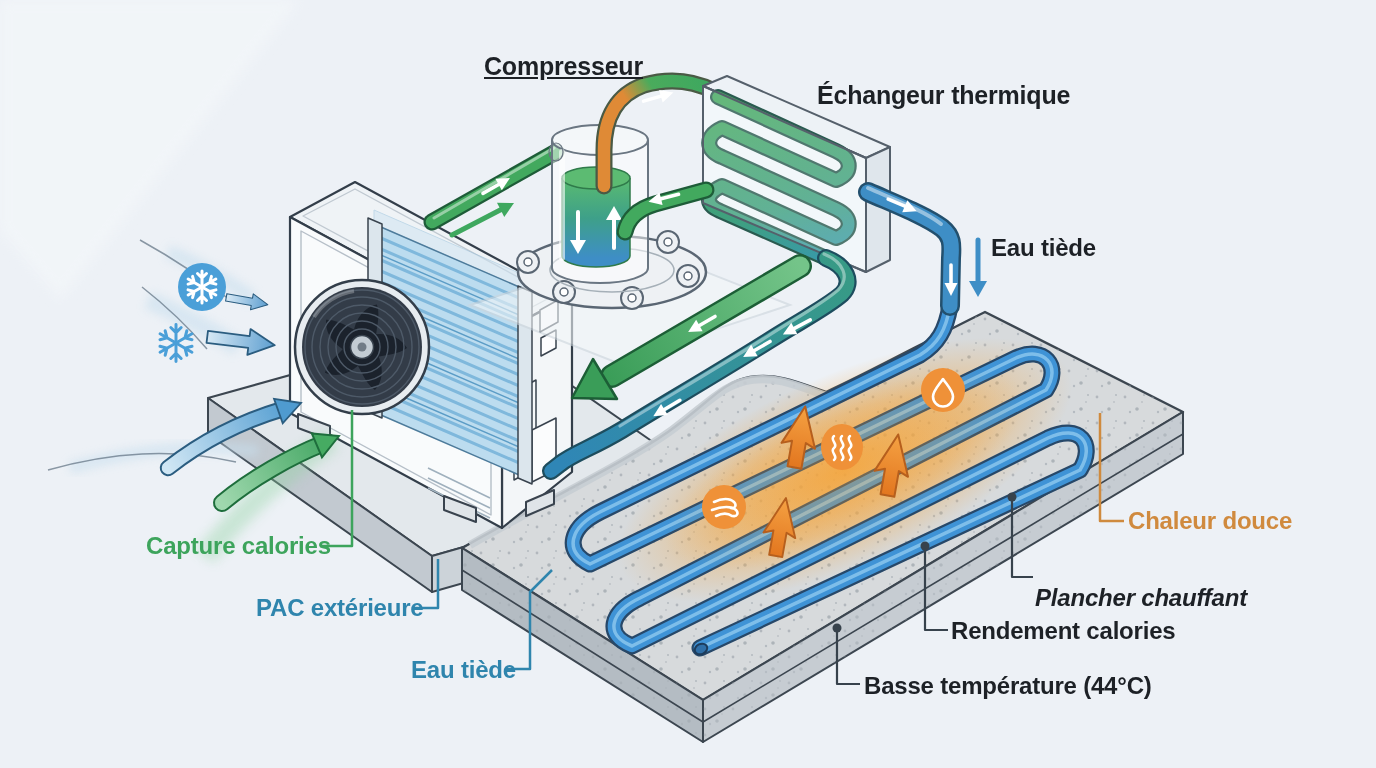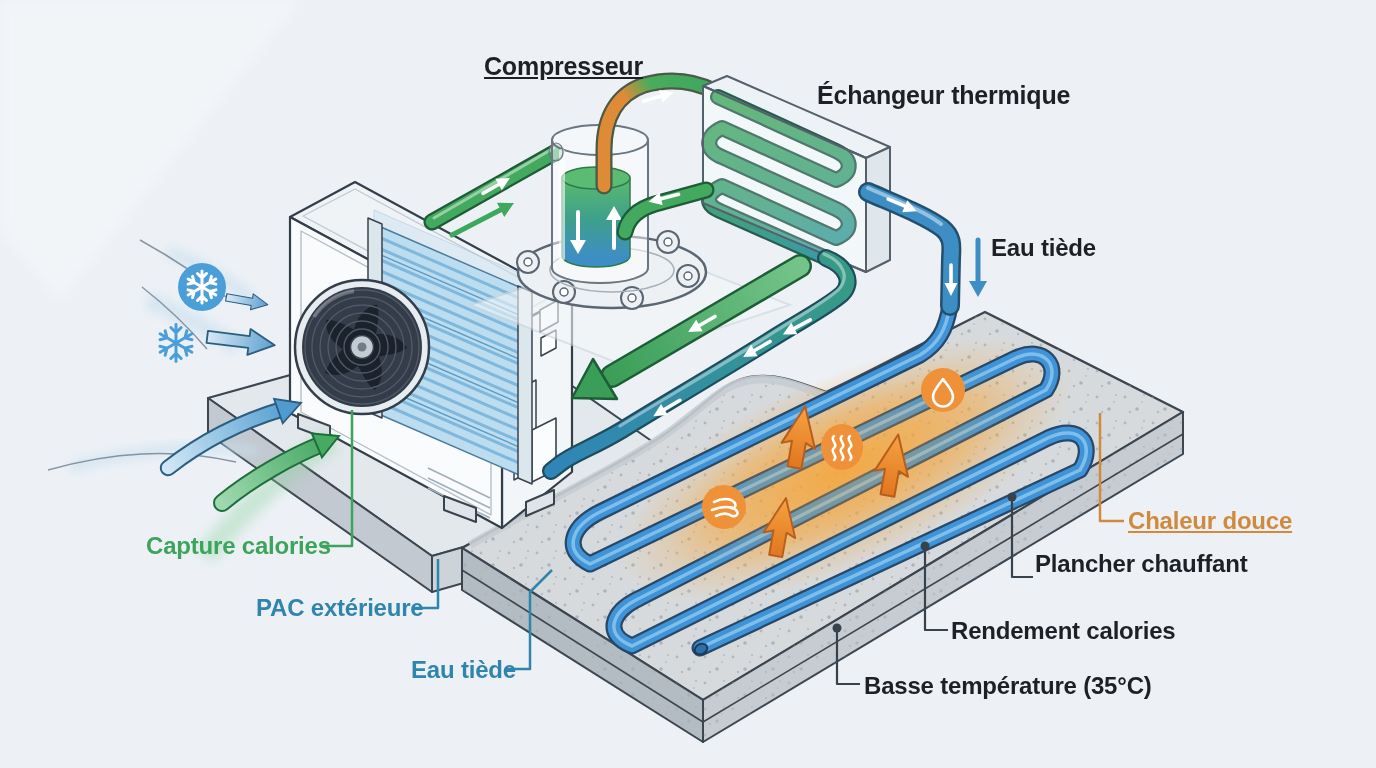--- a/index.html
+++ b/index.html
@@ -372,18 +372,18 @@
   <circle cx="837" cy="628" r="4.5" fill="#37424c" stroke="none"></circle>
 </g>
 </svg>
 
 <div class="lbl lbl-dark" style="left:484px;top:52px;text-decoration:underline;">Compresseur</div>
 <div class="lbl lbl-dark" style="left:809px;top:81px;margin-left:8px;">Échangeur thermique</div>
 <div class="lbl lbl-dark sm" style="left:991px;top:234px;">Eau tiède</div>
 <div class="lbl lbl-teal" style="left:256px;top:594px;">PAC extérieure</div>
 <div class="lbl lbl-green" style="left:146px;top:532px;">Capture calories</div>
 <div class="lbl lbl-teal" style="left:411px;top:656px;">Eau tiède</div>
-<div class="lbl lbl-orange" style="left:1128px;top:507px;text-decoration:underline;">Chaleur douce</div>
-<div class="lbl lbl-dark sm" style="left:1035px;top:550px;">Plancher chauffant</div>
+<div class="lbl lbl-orange" style="left:1128px;top:507px;">Chaleur douce</div>
+<div class="lbl lbl-dark sm" style="left:1035px;top:584px;font-style:italic;">Plancher chauffant</div>
 <div class="lbl lbl-dark sm" style="left:951px;top:617px;">Rendement calories</div>
-<div class="lbl lbl-dark sm" style="left:864px;top:672px;">Basse température (35°C)</div>
+<div class="lbl lbl-dark sm" style="left:864px;top:672px;">Basse température (44°C)</div>
 
 </div>
 
 </body></html>

